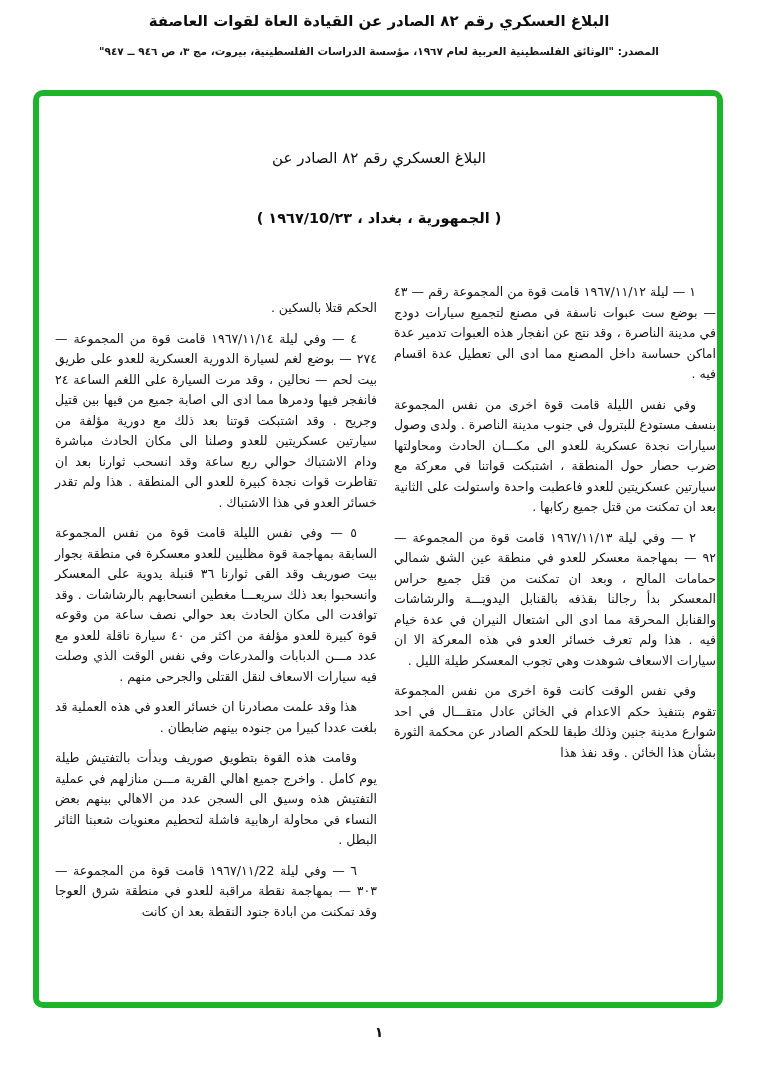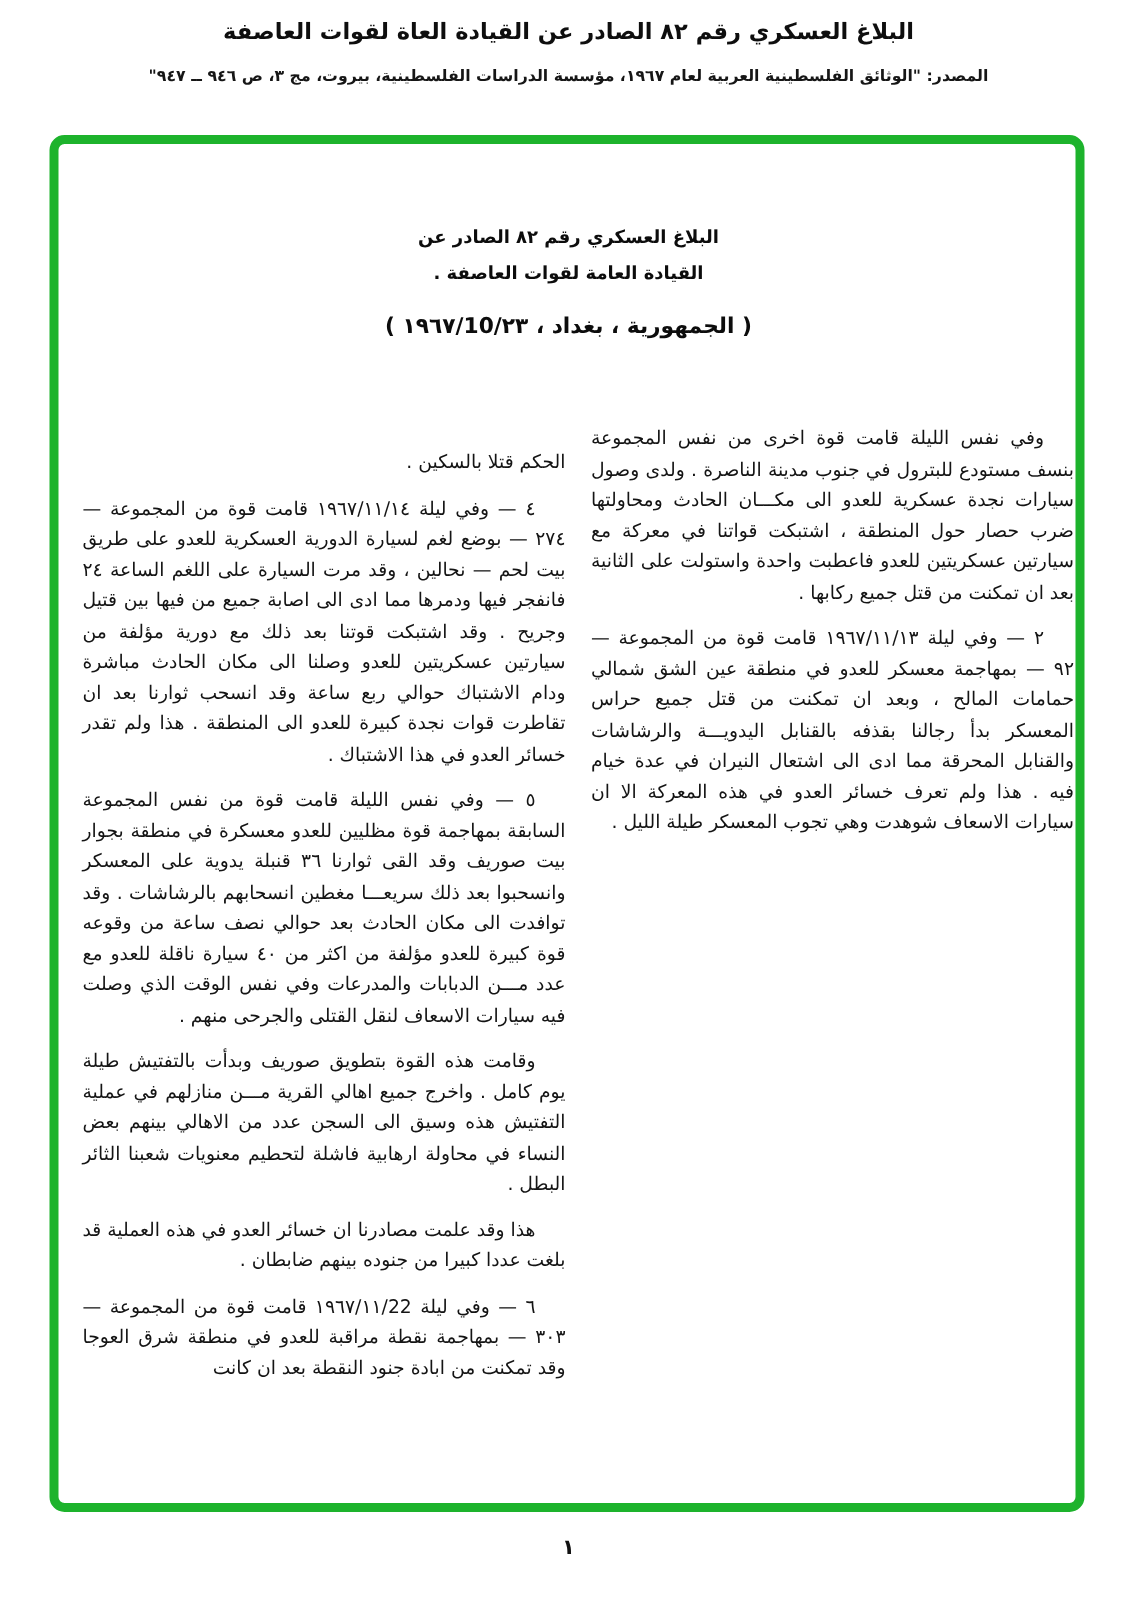--- a/index.html
+++ b/index.html
@@ -29,21 +29,21 @@
     position: absolute;
     left: 33px; top: 90px;
     width: 678px; height: 906px;
     border: 6px solid #1db32c;
     border-radius: 10px;
   }
 
   .doc-title {
     position: absolute; top: 146px; left: 0; right: 0;
     direction: rtl; text-align: center;
-    font-weight: bold; font-size: 12px; line-height: 24px;
+    font-weight: normal; font-size: 15px; line-height: 24px;
     color: #0c0c0c;
   }
   .doc-dateline {
     position: absolute; top: 210px; left: 0; right: 0;
     direction: rtl; text-align: center;
     font-weight: bold; font-size: 14.5px; color: #0c0c0c;
   }
 
   .col {
     position: absolute; top: 282px;
@@ -72,34 +72,35 @@
 <div class="page">
 
   <div class="header-title">البلاغ العسكري رقم ٨٢ الصادر عن القيادة العاة لقوات العاصفة</div>
 
   <div class="source-line">المصدر: "الوثائق الفلسطينية العربية لعام ١٩٦٧، مؤسسة الدراسات الفلسطينية، بيروت، مج ٣، ص ٩٤٦ ــ ٩٤٧"</div>
 
   <div class="frame" style="border-color: rgb(29, 179, 44);"></div>
 
   <div class="doc-title">
     <div>البلاغ العسكري رقم ٨٢ الصادر عن</div>
-    <div>القيادة العامة لقوات العاصفة .</div>
   </div>
 
   <div class="doc-dateline">( الجمهورية ، بغداد ، ١٩٦٧/10/٢٣ )</div>
 
   <div class="col col-first">
+    <p>١ — ليلة ١٩٦٧/١١/١٢ قامت قوة من المجموعة رقم — ٤٣ — بوضع ست عبوات ناسفة في مصنع لتجميع سيارات دودج في مدينة الناصرة ، وقد نتج عن انفجار هذه العبوات تدمير عدة اماكن حساسة داخل المصنع مما ادى الى تعطيل عدة اقسام فيه .</p>
     <p>وفي نفس الليلة قامت قوة اخرى من نفس المجموعة بنسف مستودع للبترول في جنوب مدينة الناصرة . ولدى وصول سيارات نجدة عسكرية للعدو الى مكـــان الحادث ومحاولتها ضرب حصار حول المنطقة ، اشتبكت قواتنا في معركة مع سيارتين عسكريتين للعدو فاعطبت واحدة واستولت على الثانية بعد ان تمكنت من قتل جميع ركابها .</p>
     <p>٢ — وفي ليلة ١٩٦٧/١١/١٣ قامت قوة من المجموعة — ٩٢ — بمهاجمة معسكر للعدو في منطقة عين الشق شمالي حمامات المالح ، وبعد ان تمكنت من قتل جميع حراس المعسكر بدأ رجالنا بقذفه بالقنابل اليدويـــة والرشاشات والقنابل المحرقة مما ادى الى اشتعال النيران في عدة خيام فيه . هذا ولم تعرف خسائر العدو في هذه المعركة الا ان سيارات الاسعاف شوهدت وهي تجوب المعسكر طيلة الليل .</p>
+    <p>وفي نفس الوقت كانت قوة اخرى من نفس المجموعة تقوم بتنفيذ حكم الاعدام في الخائن عادل متقـــال في احد شوارع مدينة جنين وذلك طبقا للحكم الصادر عن محكمة الثورة بشأن هذا الخائن . وقد نفذ هذا</p>
   </div>
 
   <div class="col col-second">
     <p class="no-indent">الحكم قتلا بالسكين .</p>
     <p>٤ — وفي ليلة ١٩٦٧/١١/١٤ قامت قوة من المجموعة — ٢٧٤ — بوضع لغم لسيارة الدورية العسكرية للعدو على طريق بيت لحم — نحالين ، وقد مرت السيارة على اللغم الساعة ٢٤ فانفجر فيها ودمرها مما ادى الى اصابة جميع من فيها بين قتيل وجريح . وقد اشتبكت قوتنا بعد ذلك مع دورية مؤلفة من سيارتين عسكريتين للعدو وصلنا الى مكان الحادث مباشرة ودام الاشتباك حوالي ربع ساعة وقد انسحب ثوارنا بعد ان تقاطرت قوات نجدة كبيرة للعدو الى المنطقة . هذا ولم تقدر خسائر العدو في هذا الاشتباك .</p>
     <p>٥ — وفي نفس الليلة قامت قوة من نفس المجموعة السابقة بمهاجمة قوة مظليين للعدو معسكرة في منطقة بجوار بيت صوريف وقد القى ثوارنا ٣٦ قنبلة يدوية على المعسكر وانسحبوا بعد ذلك سريعـــا مغطين انسحابهم بالرشاشات . وقد توافدت الى مكان الحادث بعد حوالي نصف ساعة من وقوعه قوة كبيرة للعدو مؤلفة من اكثر من ٤٠ سيارة ناقلة للعدو مع عدد مـــن الدبابات والمدرعات وفي نفس الوقت الذي وصلت فيه سيارات الاسعاف لنقل القتلى والجرحى منهم .</p>
+    <p>هذا وقد علمت مصادرنا ان خسائر العدو في هذه العملية قد بلغت عددا كبيرا من جنوده بينهم ضابطان .</p>
     <p>وقامت هذه القوة بتطويق صوريف وبدأت بالتفتيش طيلة يوم كامل . واخرج جميع اهالي القرية مـــن منازلهم في عملية التفتيش هذه وسيق الى السجن عدد من الاهالي بينهم بعض النساء في محاولة ارهابية فاشلة لتحطيم معنويات شعبنا الثائر البطل .</p>
-    <p>هذا وقد علمت مصادرنا ان خسائر العدو في هذه العملية قد بلغت عددا كبيرا من جنوده بينهم ضابطان .</p>
     <p>٦ — وفي ليلة ١٩٦٧/١١/22 قامت قوة من المجموعة — ٣٠٣ — بمهاجمة نقطة مراقبة للعدو في منطقة شرق العوجا وقد تمكنت من ابادة جنود النقطة بعد ان كانت</p>
   </div>
 
   <div class="page-number">١</div>
 
 </div>
 
 </body></html>

